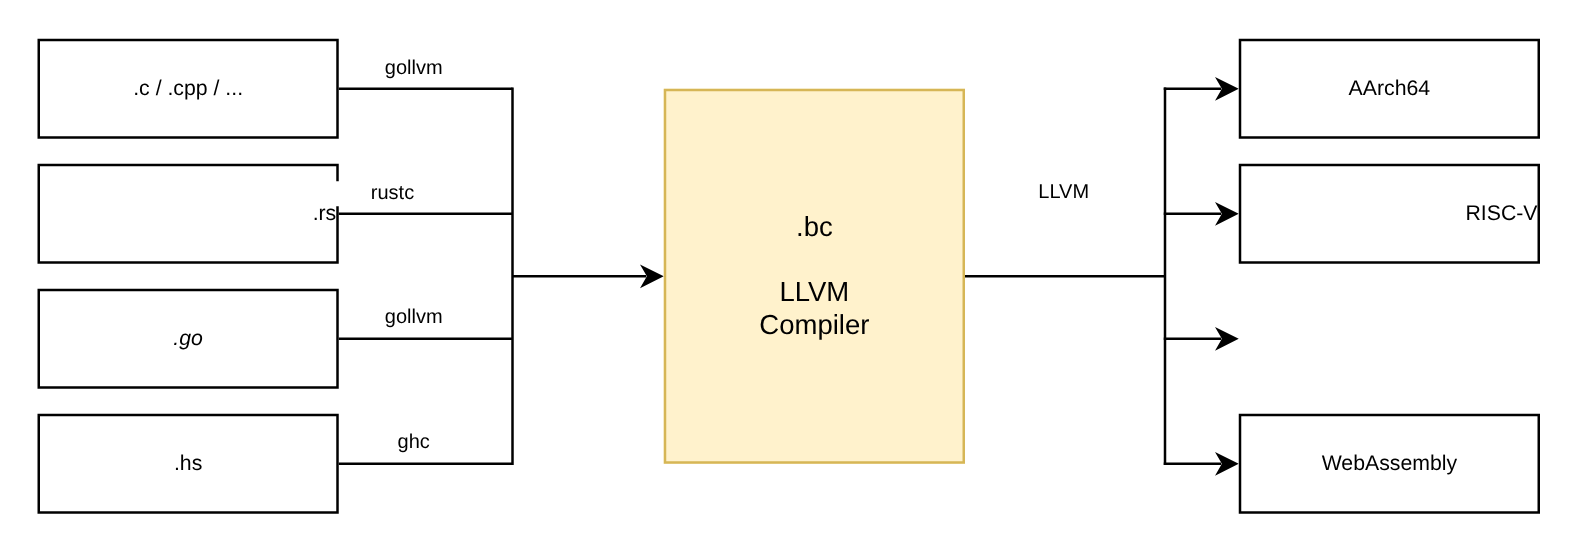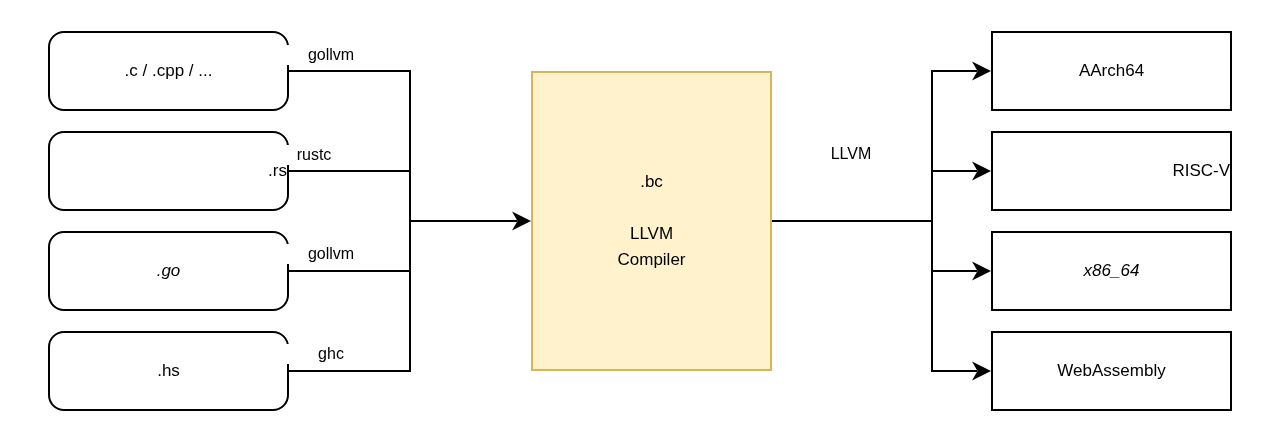--- a/index.html
+++ b/index.html
@@ -26,34 +26,34 @@
     border: 2px solid #000000;
     display: flex;
     align-items: center;
     justify-content: center;
     text-align: center;
     font-size: 17px;
     line-height: 22px;
   }
 
   .src, .tgt { width: 241px; height: 80px; }
-  .src { left: 48px; border-radius: 16px; }
+  .src { left: 30px; }
   .tgt { left: 991px; }
   .row1 { top: 31px; }
   .row2 { top: 131px; justify-content: flex-end; }
   .row3 { top: 231px; font-style: italic; }
   .row4 { top: 331px; }
 
   .bitcode {
     left: 531px; top: 71px;
     width: 241px; height: 300px;
     background: #FFF2CC;
     border: 2px solid #D6B656;
     flex-direction: column;
-    font-size: 17px;
+    font-size: 22px;
     line-height: 26px;
   }
   .bitcode .spacer { height: 26px; }
 
   .edge-label {
     position: absolute;
     width: 100px;
     text-align: center;
     font-size: 16px;
     line-height: 20px;
@@ -135,20 +135,17 @@
   <div class="lbl-llvm-compiler">
     <div>LLVM</div>
   </div>
 
   <div class="node tgt row1">
     <span>AArch64</span>
   </div>
   <div class="node tgt row2">
     <span>RISC-V</span>
   </div>
-  <div class="node tgt row3">
-    <span>x86_64</span>
-  </div>
   <div class="node tgt row4">
     <span>WebAssembly</span>
   </div>
 
 </div>
 
 </body></html>

